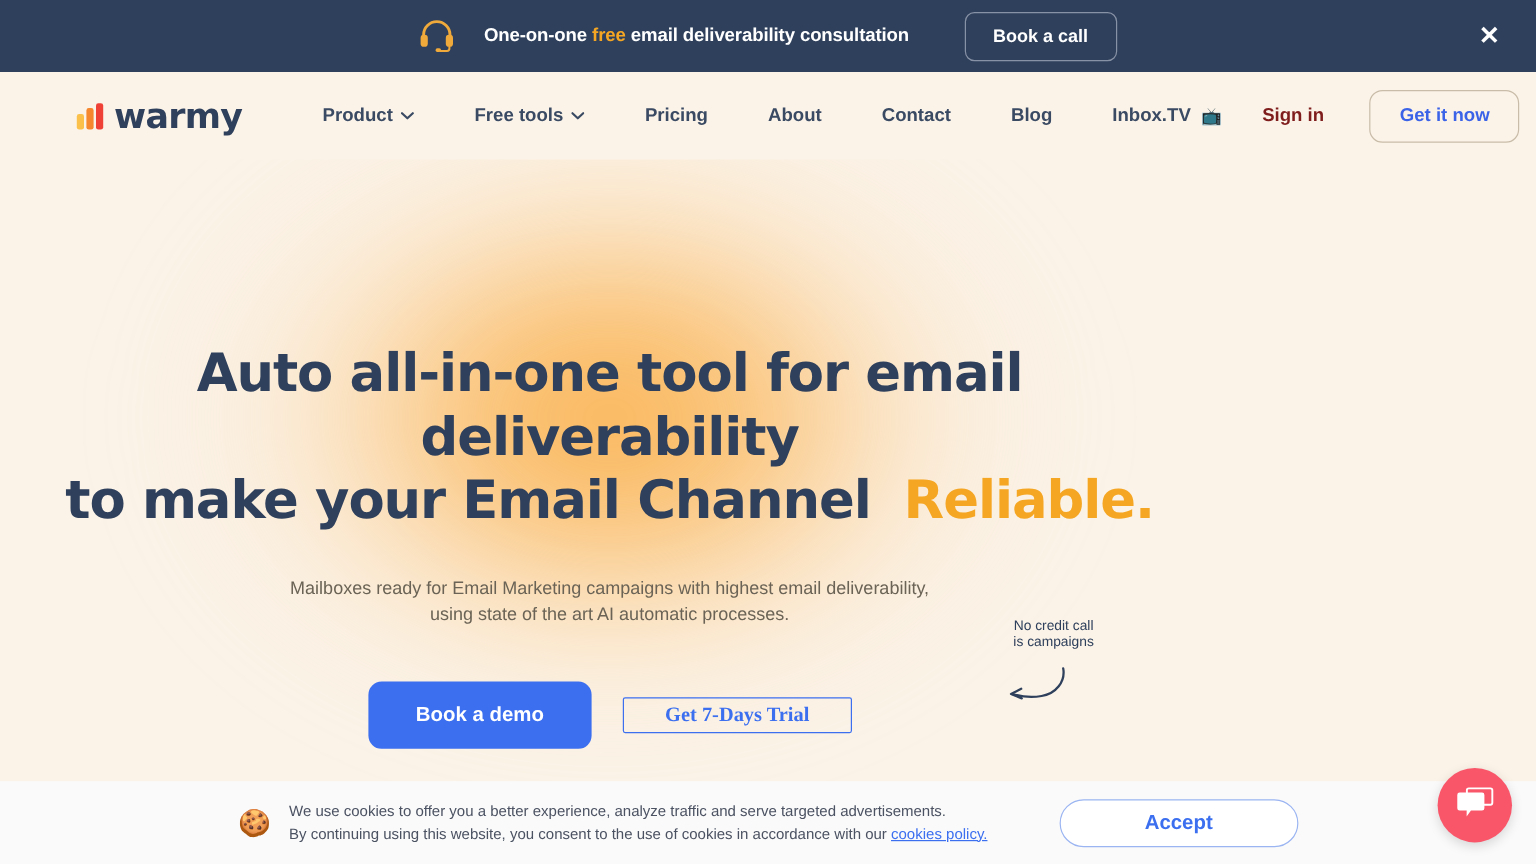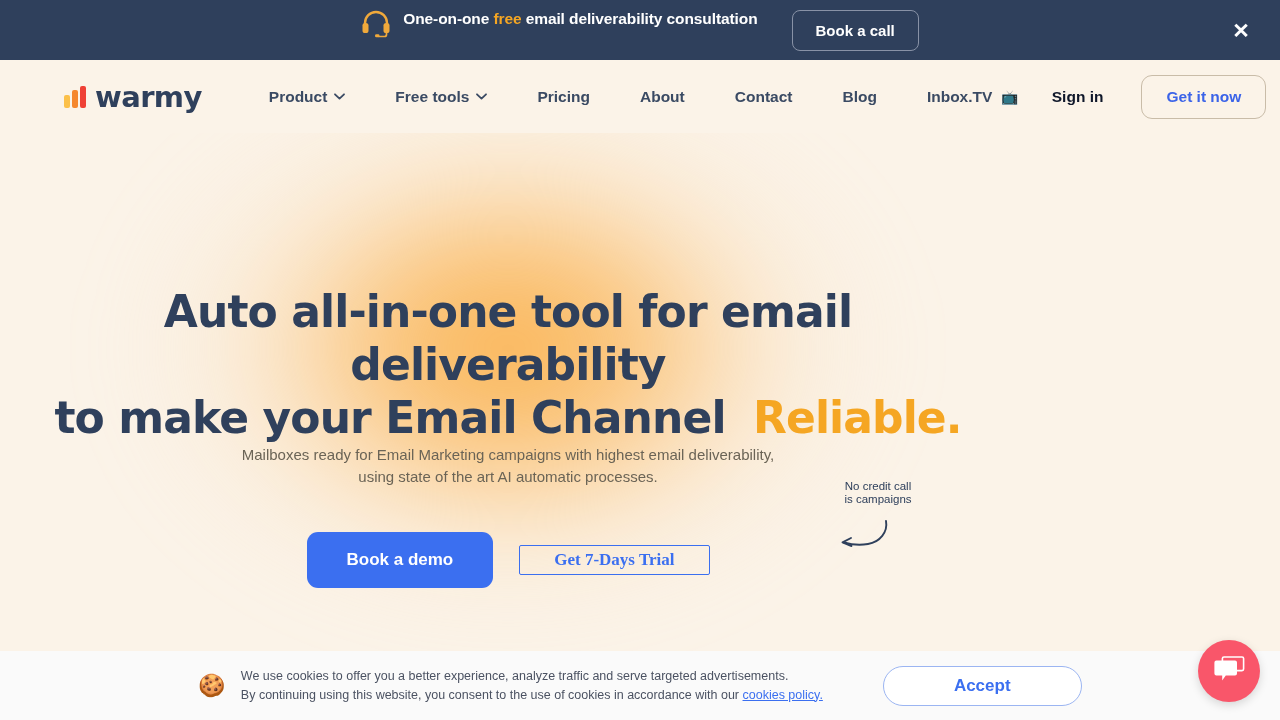--- a/index.html
+++ b/index.html
@@ -24,22 +24,22 @@
     height: 60px;
     background: #2F405C;
     display: flex;
     align-items: center;
     justify-content: center;
     gap: 0;
   }
 
   #promo-inner {
     display: flex;
-    align-items: flex-start;
-    gap: 12px;
+    align-items: center;
+    gap: 24px;
   }
 
   .headset-icon {
     width: 30px;
     height: 28px;
     display: block;
   }
 
   #promo-text {
     font-size: 15.5px;
@@ -158,21 +158,21 @@
   #nav-right {
     margin-left: auto;
     display: flex;
     align-items: center;
     gap: 0;
   }
 
   #sign-in {
     font-size: 15.5px;
     font-weight: bold;
-    color: #0f172a;
+    color: #7f1d1d;
     cursor: pointer;
     padding: 8px 16px;
     white-space: nowrap;
   }
 
   #get-it-now {
     margin-left: 22px;
     border: 1px solid #C9BCA8;
     border-radius: 11px;
     background: transparent;
@@ -222,20 +222,21 @@
     font-family: "DejaVu Sans", sans-serif;
     font-size: 44px;
     line-height: 53px;
     font-weight: bold;
     color: #2F405C;
     letter-spacing: -0.9px;
   }
   #hero-title .accent { color: #F5A623; margin-left: 13px; }
 
   #hero-subtitle {
+    margin-top: 36px;
     font-size: 15px;
     line-height: 22px;
     color: #6B6456;
     font-weight: normal;
     text-align: center;
   }
 
   #hero-ctas {
     margin-top: 44px;
     display: flex;

